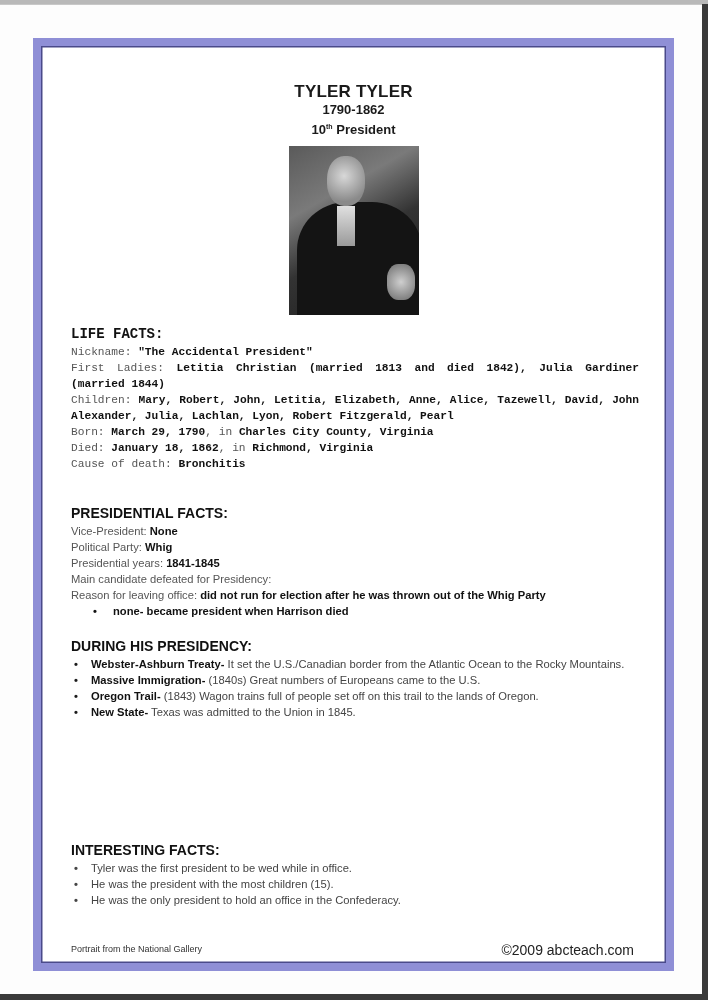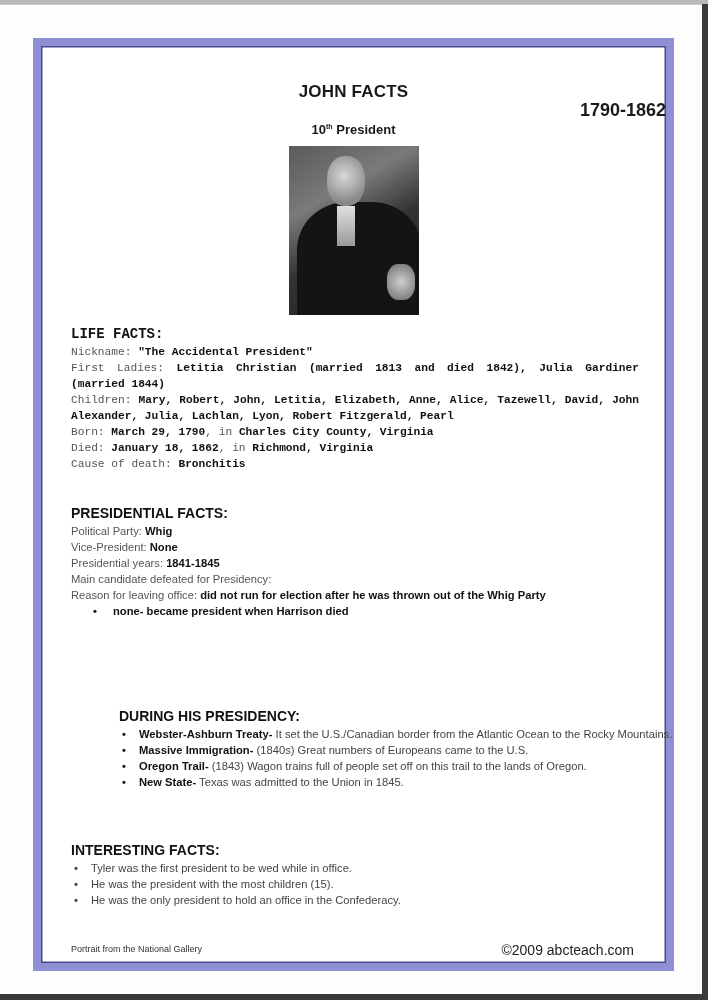--- a/index.html
+++ b/index.html
@@ -16,21 +16,21 @@
   }
   .topbar { position: absolute; left: 0; top: 0; width: 708px; height: 4px; background: #b9b9b9; }
   .frame {
     position: absolute; left: 33px; top: 33px; width: 625px; height: 917px;
     border: 8px solid #8f8fd6;
     box-shadow: inset 0 0 0 1.5px #4a4a8a;
     background: #ffffff;
   }
   .header { position: absolute; left: 0; right: 0; top: 36px; text-align: center; }
   .title { font-size: 17px; font-weight: bold; letter-spacing: 0.2px; line-height: 20px; }
-  .years { font-size: 18px; font-weight: bold; line-height: 16px; text-align: right; }
+  .years { font-size: 13px; font-weight: bold; line-height: 16px; }
   .ordinal { font-size: 13px; font-weight: bold; line-height: 17px; }
   .ordinal sup { font-size: 7px; vertical-align: 5px; }
   .portrait {
     position: absolute; left: 248px; top: 100px; width: 130px; height: 169px;
     background: linear-gradient(150deg, #5a5a5a 0%, #7a7a7a 30%, #333 55%, #1c1c1c 100%);
     overflow: hidden;
   }
   .portrait .head { position: absolute; left: 38px; top: 10px; width: 38px; height: 50px; border-radius: 45%; background: radial-gradient(circle at 45% 40%, #d8d8d8, #8a8a8a 70%); }
   .portrait .body { position: absolute; left: 8px; top: 56px; width: 125px; height: 120px; border-radius: 40% 40% 0 0; background: #141414; }
   .portrait .shirt { position: absolute; left: 48px; top: 60px; width: 18px; height: 40px; background: linear-gradient(#e0e0e0, #9a9a9a); }
@@ -50,21 +50,21 @@
   .footer-right { position: absolute; right: 32px; top: 896px; font-size: 14px; color: #222; }
 </style>
 </head>
 <body>
 
 <div class="topbar"></div>
 <div class="page">
   <div class="frame">
 
     <div class="header">
-      <div class="title">JOHN FACTS</div>
+      <div class="title">TYLER TYLER</div>
       <div class="years">1790-1862</div>
       <div class="ordinal"><span>10</span><sup>th</sup> <span>President</span></div>
     </div>
 
     <div class="portrait" title="Portrait of John Tyler">
       <div class="body"></div>
       <div class="shirt"></div>
       <div class="head"></div>
       <div class="hand"></div>
     </div>
@@ -74,31 +74,31 @@
       <div class="line"><span class="label">Nickname: </span><span class="val">"The Accidental President"</span></div>
       <div class="line"><span class="label">First Ladies: </span><span class="val">Letitia Christian (married 1813 and died 1842), Julia Gardiner (married 1844)</span></div>
       <div class="line"><span class="label">Children: </span><span class="val">Mary, Robert, John, Letitia, Elizabeth, Anne, Alice, Tazewell, David, John Alexander, Julia, Lachlan, Lyon, Robert Fitzgerald, Pearl</span></div>
       <div class="line"><span class="label">Born: </span><span class="val">March 29, 1790</span><span class="label">, in </span><span class="val">Charles City County, Virginia</span></div>
       <div class="line"><span class="label">Died: </span><span class="val">January 18, 1862</span><span class="label">, in </span><span class="val">Richmond, Virginia</span></div>
       <div class="line"><span class="label">Cause of death: </span><span class="val">Bronchitis</span></div>
     </div>
 
     <div class="section" style="top:459px;">
       <h2>PRESIDENTIAL FACTS:</h2>
+      <div class="line"><span class="label">Vice-President: </span><span class="val">None</span></div>
       <div class="line"><span class="label">Political Party: </span><span class="val">Whig</span></div>
-      <div class="line"><span class="label">Vice-President: </span><span class="val">None</span></div>
       <div class="line"><span class="label">Presidential years: </span><span class="val">1841-1845</span></div>
       <div class="line"><span class="label">Main candidate defeated for Presidency:</span></div>
       <div class="line"><span class="label">Reason for leaving office: </span><span class="val">did not run for election after he was thrown out of the Whig Party</span></div>
       <ul class="indent">
         <li class="val">none- became president when Harrison died</li>
       </ul>
     </div>
 
-    <div class="section" style="top:662px;margin-left:48px;">
+    <div class="section" style="top:592px;">
       <h2>DURING HIS PRESIDENCY:</h2>
       <ul>
         <li><span class="val">Webster-Ashburn Treaty-</span><span class="plain"> It set the U.S./Canadian border from the Atlantic Ocean to the Rocky Mountains.</span></li>
         <li><span class="val">Massive Immigration-</span><span class="plain"> (1840s) Great numbers of Europeans came to the U.S.</span></li>
         <li><span class="val">Oregon Trail-</span><span class="plain"> (1843) Wagon trains full of people set off on this trail to the lands of Oregon.</span></li>
         <li><span class="val">New State-</span><span class="plain"> Texas was admitted to the Union in 1845.</span></li>
       </ul>
     </div>
 
     <div class="section" style="top:796px;">

